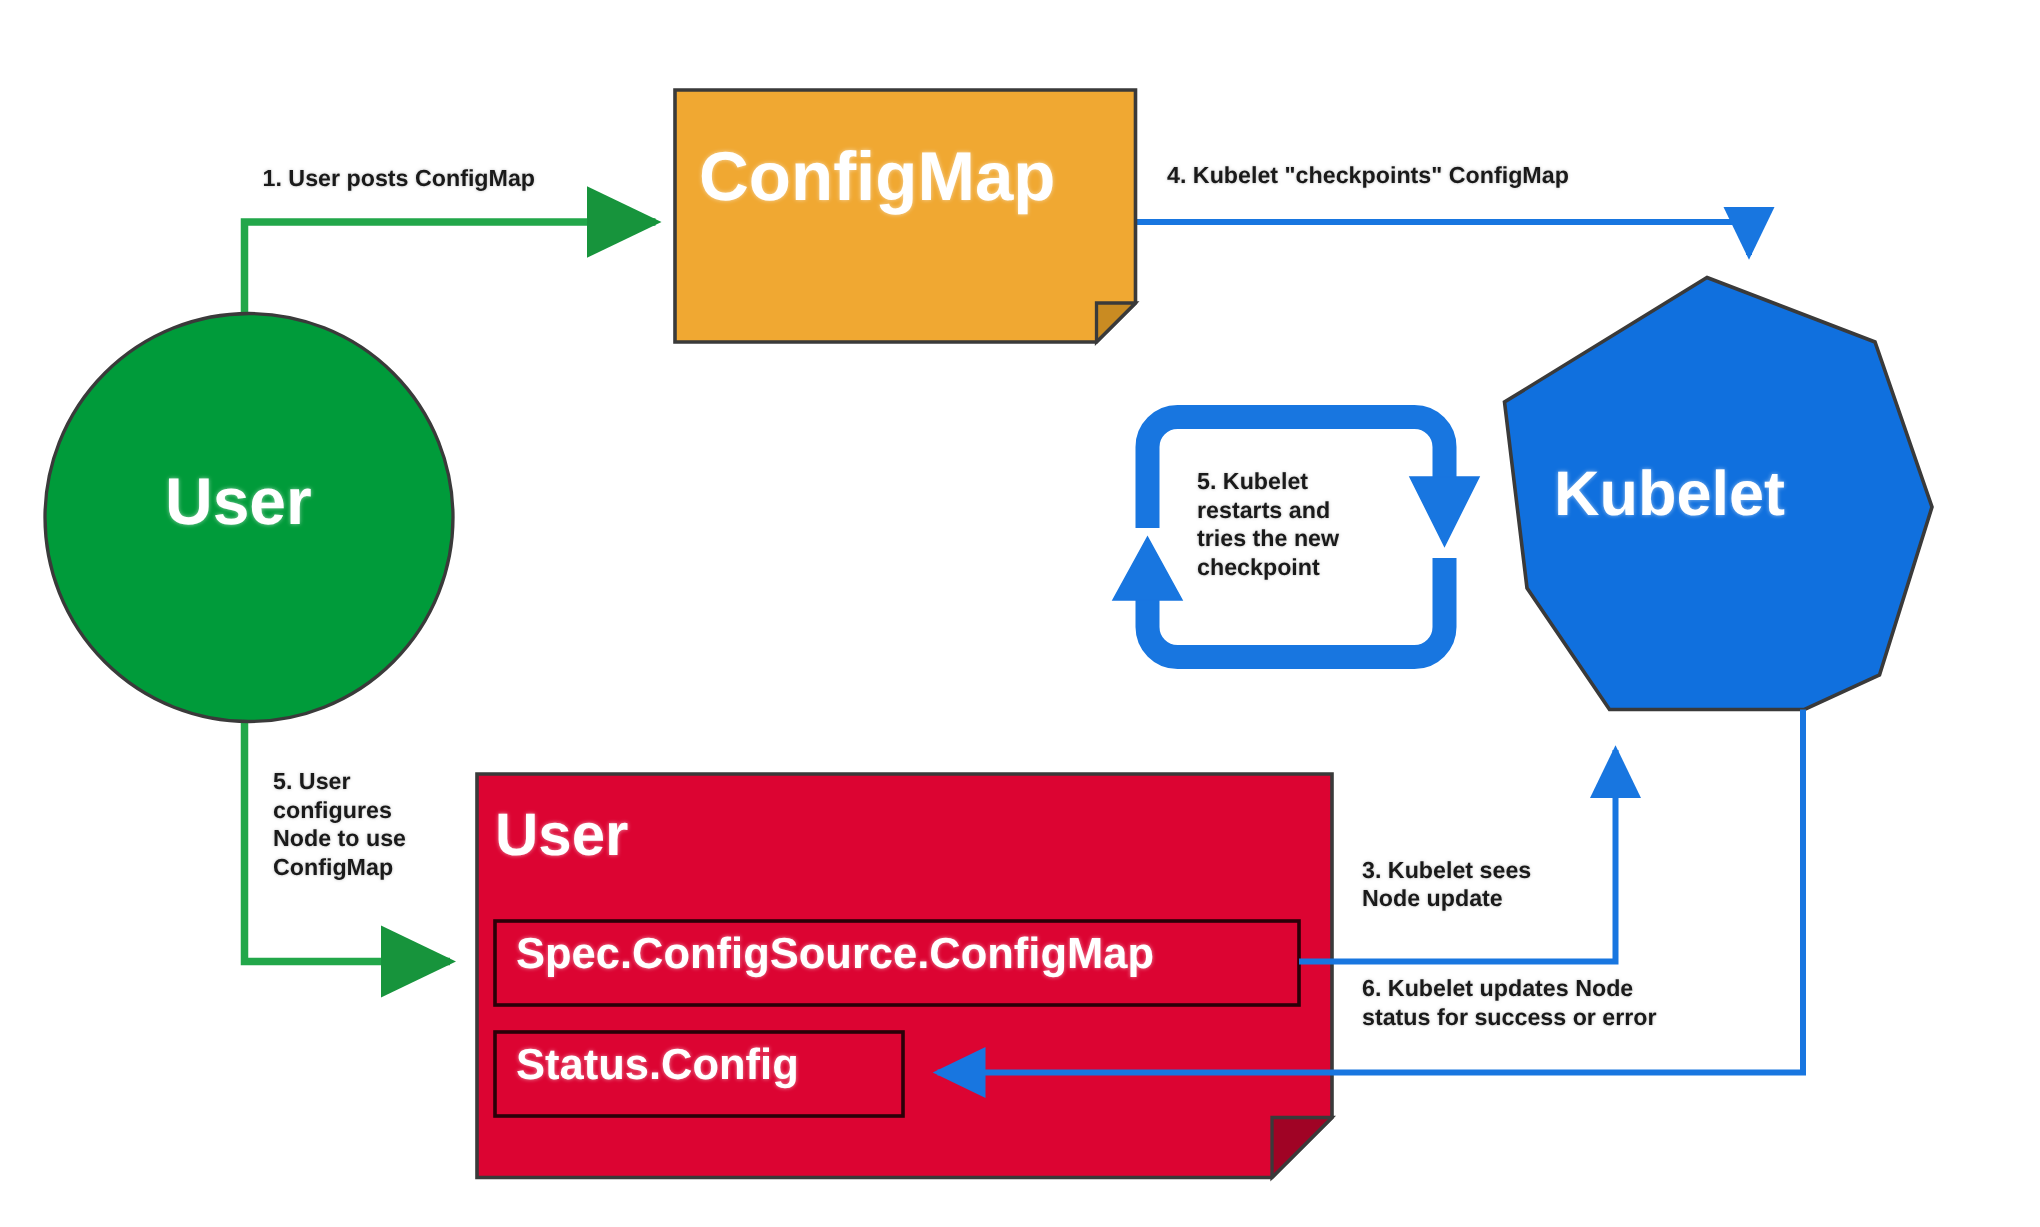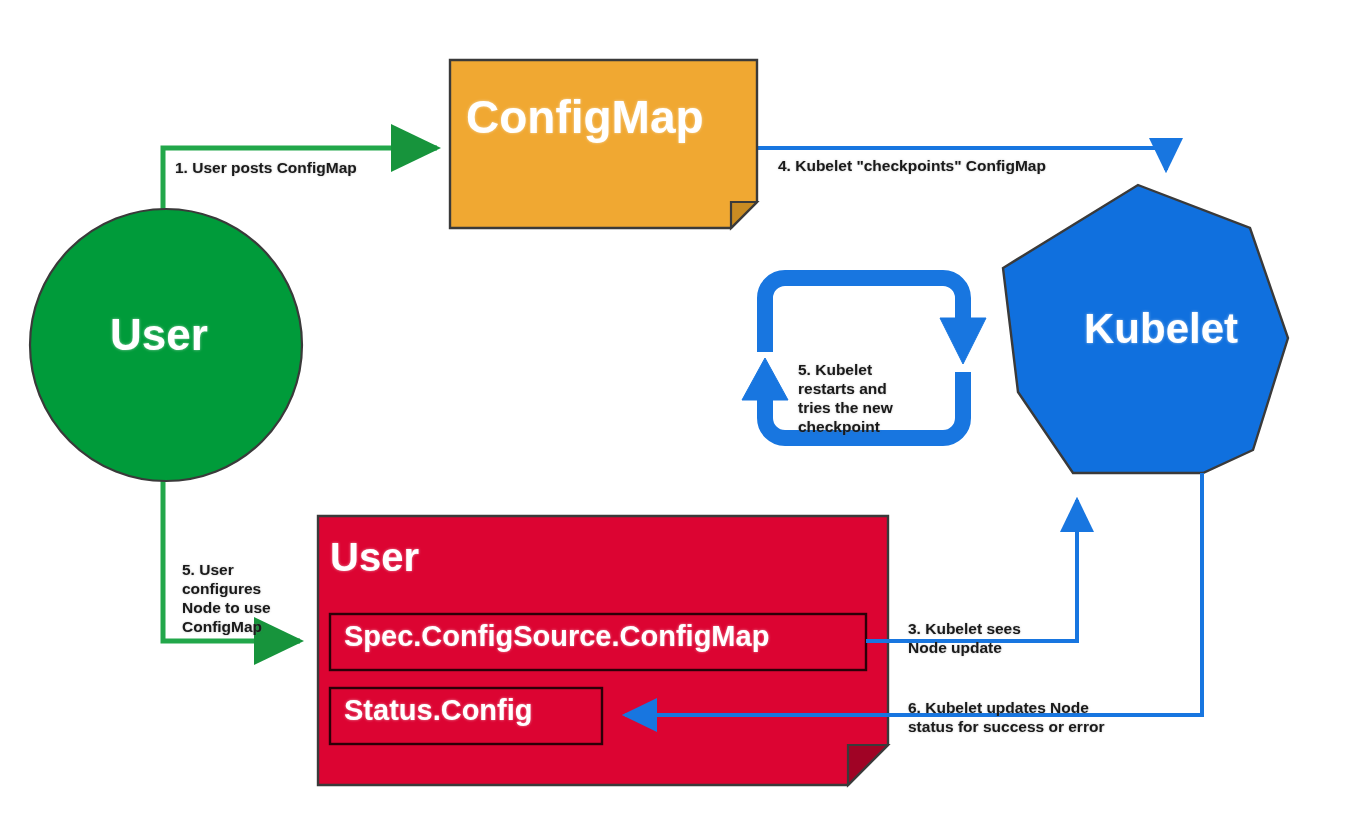--- a/index.html
+++ b/index.html
@@ -4,25 +4,25 @@
 <style>
   html,body{margin:0;padding:0;background:#ffffff;}
   body{width:1360px;height:818px;overflow:hidden;font-family:"Liberation Sans",sans-serif;}
   #stage{position:relative;width:1360px;height:818px;background:#fff;}
   #stage svg{position:absolute;left:0;top:0;}
 
   .nodelabel{position:absolute;color:#ffffff;font-weight:bold;font-family:"Liberation Sans",sans-serif;
              text-shadow:0 0 3px rgba(255,255,255,.55);white-space:nowrap;}
   .steplabel{position:absolute;color:#1a1a1a;font-weight:bold;font-size:15.5px;line-height:19px;
              font-family:"Liberation Sans",sans-serif;white-space:pre-line;
-             text-shadow:0 0 2px rgba(120,120,120,.5);margin-top:48px;}
+             text-shadow:0 0 2px rgba(120,120,120,.5);}
 
   #lbl-user{left:110px;top:310px;font-size:44px;}
   #lbl-configmap{left:466px;top:90px;font-size:46px;}
-  #lbl-kubelet{left:1036px;top:305px;font-size:42px;margin-left:48px;}
+  #lbl-kubelet{left:1036px;top:305px;font-size:42px;}
   #lbl-node{left:330px;top:535px;font-size:40px;}
   #lbl-spec{left:344px;top:620px;font-size:29px;}
   #lbl-status{left:344px;top:694px;font-size:29px;}
 
   #s1{left:175px;top:110px;}
   #s2{left:182px;top:512px;}
   #s3{left:908px;top:571px;}
   #s4{left:778px;top:108px;}
   #s5{left:798px;top:312px;}
   #s6{left:908px;top:650px;}

